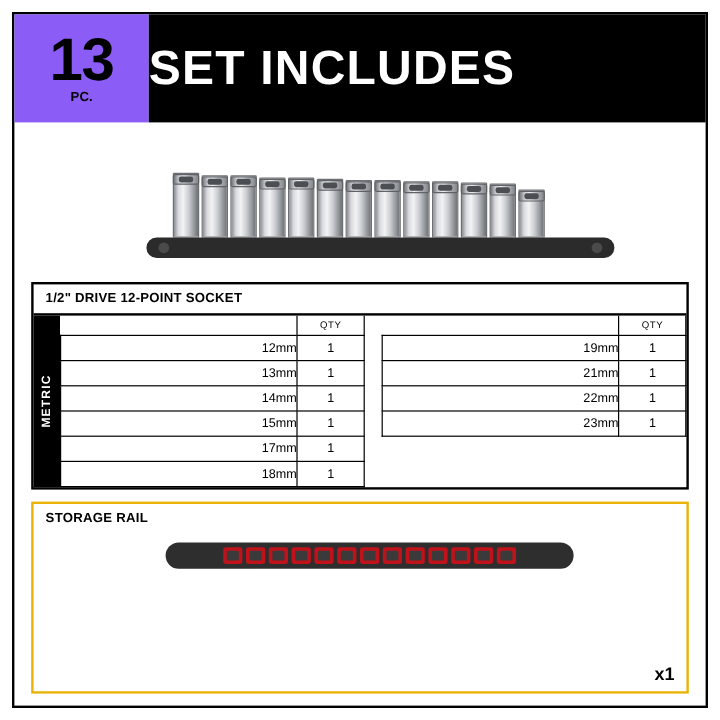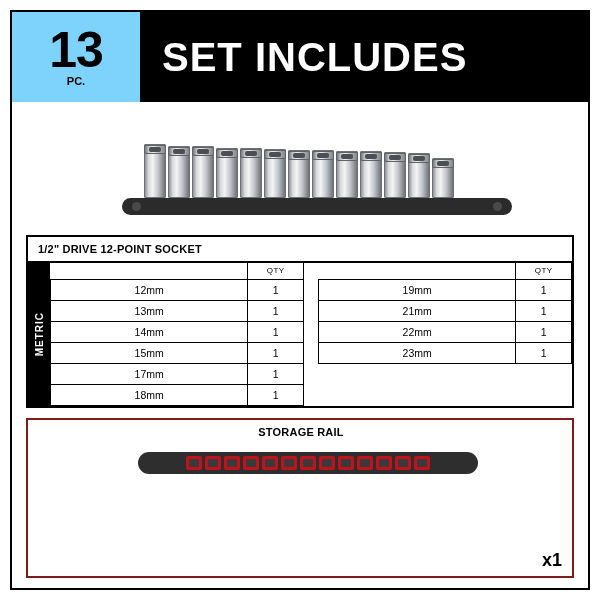--- a/index.html
+++ b/index.html
@@ -23,26 +23,26 @@
     display: flex;
     flex-direction: column;
   }
   
   .header {
     display: flex;
     height: 90px;
     flex: 0 0 90px;
   }
   .header-left {
-    width: 128px;
+    width: 112px;
     display: flex;
     flex-direction: column;
     align-items: center;
     justify-content: center;
-    background: #7dd3fc;
+    background: #8b5cf6;
     border-right: 0;
   }
   .pc-number {
     font-size: 50px;
     font-weight: bold;
     line-height: 0.95;
     color: #000;
     letter-spacing: -1px;
   }
   .pc-label {
@@ -51,21 +51,20 @@
     color: #000;
     letter-spacing: 0px;
     margin-top: 1px;
   }
   .header-right {
     flex: 1;
     background: #000;
     color: #fff;
     display: flex;
     align-items: center;
-    padding-left: 22px;
   }
   .header-title {
     font-size: 40px;
     font-weight: bold;
     letter-spacing: 1px;
     color: #fff;
   }
   
   .body {
     flex: 1;
@@ -175,20 +174,21 @@
   }
   table.spec th, table.spec td {
     border: 1px solid #000;
     height: 21px;
     text-align: center;
     font-weight: normal;
     padding: 0;
   }
   table.spec th.size-h, table.spec td.size {
     width: 78%;
+    text-align: right;
   }
   table.spec th.qty-h {
     font-size: 8px;
     letter-spacing: 0.5px;
   }
   table.spec tr.head th {
     border-top: 0;
     height: 16px;
     font-size: 8px;
   }
@@ -197,25 +197,24 @@
   }
   table.spec td.qty, table.spec th.qty-h {
     width: 22%;
   }
   table.spec tr.empty td {
     border: 0;
     height: 21px;
   }
   
   .storage-box {
-    border: 2px solid #7f1d1d;
+    border: 2px solid #eab308;
     flex: 1;
     position: relative;
     padding: 6px 8px 6px 10px;
-    text-align: center;
   }
   .storage-title {
     font-size: 11px;
     font-weight: bold;
     letter-spacing: 0.2px;
   }
   .storage-art {
     position: absolute;
     left: 110px;
     top: 32px;
@@ -239,21 +238,21 @@
     position: absolute;
     left: 3px; top: 3px;
     width: 10px; height: 8px;
     background: #3a3a3a;
     border-radius: 1px;
   }
   .storage-qty {
     position: absolute;
     right: 10px;
     bottom: 5px;
-    font-size: 18px;
+    font-size: 15px;
     font-weight: bold;
   }
 </style>
 </head>
 <body>
 
 <div id="page">
   <div class="frame">
 
     <div class="header">

